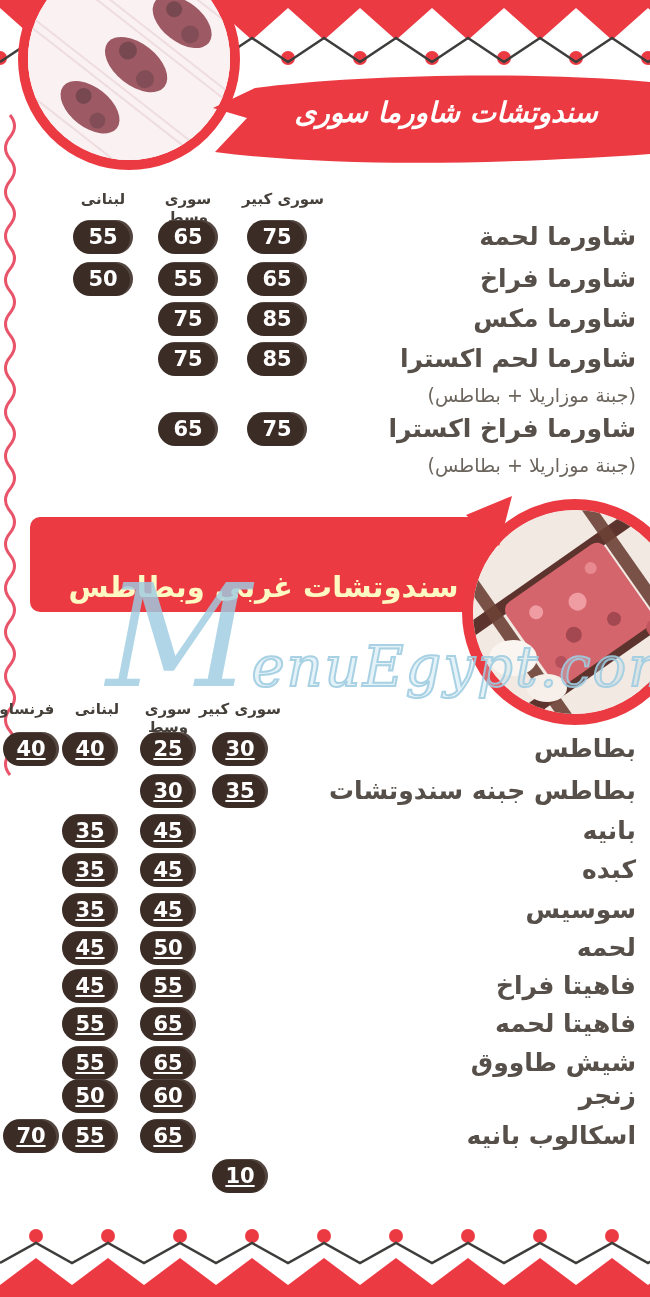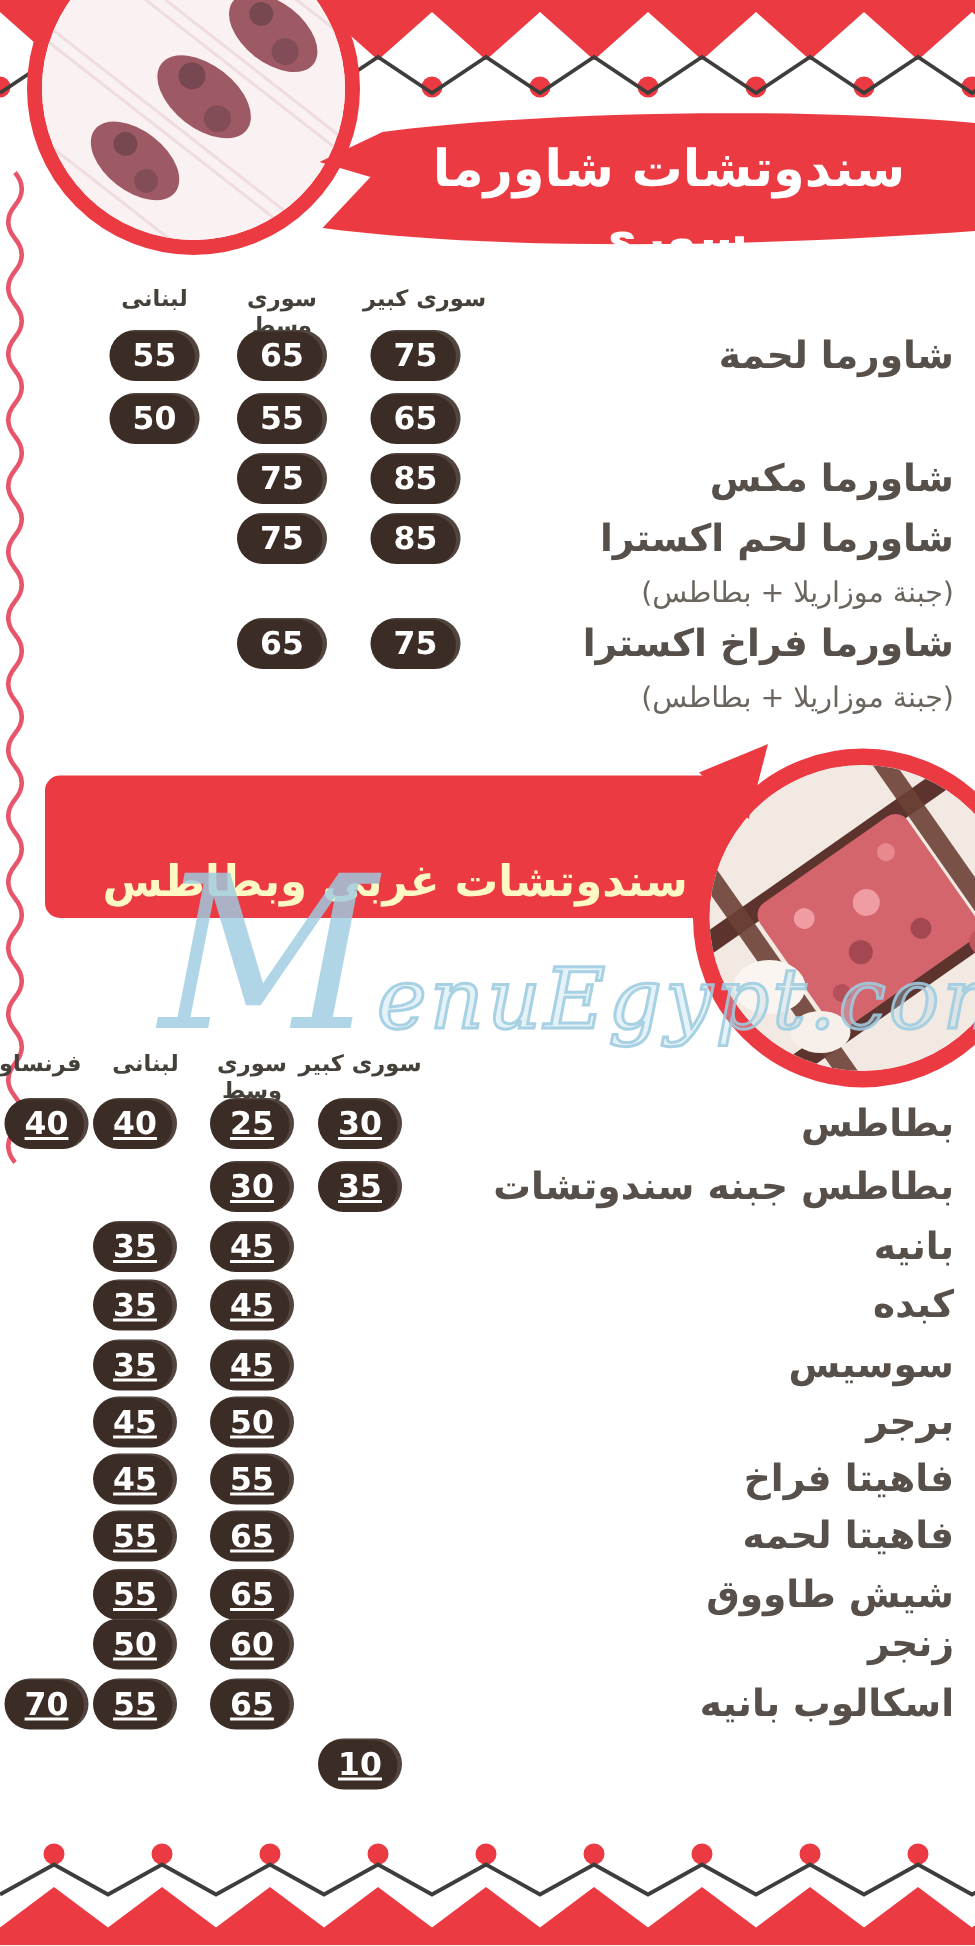--- a/index.html
+++ b/index.html
@@ -27,21 +27,21 @@
     position:absolute; left:466px; top:496px; width:46px; height:50px;
     background:var(--accent); clip-path:polygon(0 38%, 100% 0, 72% 100%);
     z-index:5;
   }
 
   
   #ribbon1 { position:absolute; left:195px; top:68px; z-index:5; }
   .ribbon-title {
     position:absolute; left:250px; top:90px; width:392px; height:46px;
     line-height:46px; text-align:center; direction:rtl;
-    font-size:34px; font-weight:bold; color:#fff; letter-spacing:1px; z-index:6;
+    font-size:28px; font-weight:bold; color:#fff; letter-spacing:1px; z-index:6;font-style:italic;
   }
   
   .banner2 {
     position:absolute; left:30px; top:517px; width:467px; height:95px;
     background:var(--accent); border-radius:10px; z-index:3;
   }
   .banner2-title {
     position:absolute; left:12px; right:12px; bottom:8px;
     text-align:center; direction:rtl;
     font-size:29px; font-weight:bold; color:#fef9c3; letter-spacing:1px;
@@ -147,20 +147,21 @@
     <div class="col-header" style="left:143px;top:190px">سورى وسط</div>
     <div class="col-header" style="left:58px;top:190px">لبنانى</div>
     <div id="t1-rows">
         <div class="menu-row" style="top: 218px;">
           <div class="item-name">شاورما لحمة</div>
           <div class="pill" style="left: 73px;">55</div>
           <div class="pill" style="left: 158px;">65</div>
           <div class="pill" style="left: 247px;">75</div>
         </div>
         <div class="menu-row" style="top: 260px;">
+          <div class="item-name">شاورما فراخ</div>
           <div class="pill" style="left: 73px;">50</div>
           <div class="pill" style="left: 158px;">55</div>
           <div class="pill" style="left: 247px;">65</div>
         </div>
         <div class="menu-row" style="top: 300px;">
           <div class="item-name">شاورما مكس</div>
           <div class="pill" style="left: 158px;">75</div>
           <div class="pill" style="left: 247px;">85</div>
         </div>
         <div class="menu-row" style="top: 340px;">
@@ -237,21 +238,21 @@
           <div class="item-name">كبده</div>
           <div class="pill" style="left: 62px;">35</div>
           <div class="pill" style="left: 140px;">45</div>
         </div>
         <div class="menu-row" style="top: 891px;">
           <div class="item-name">سوسيس</div>
           <div class="pill" style="left: 62px;">35</div>
           <div class="pill" style="left: 140px;">45</div>
         </div>
         <div class="menu-row" style="top: 929px;">
-          <div class="item-name">برجر</div>
+          <div class="item-name">لحمه</div>
           <div class="pill" style="left: 62px;">45</div>
           <div class="pill" style="left: 140px;">50</div>
         </div>
         <div class="menu-row" style="top: 967px;">
           <div class="item-name">فاهيتا فراخ</div>
           <div class="pill" style="left: 62px;">45</div>
           <div class="pill" style="left: 140px;">55</div>
         </div>
         <div class="menu-row" style="top: 1005px;">
           <div class="item-name">فاهيتا لحمه</div>

